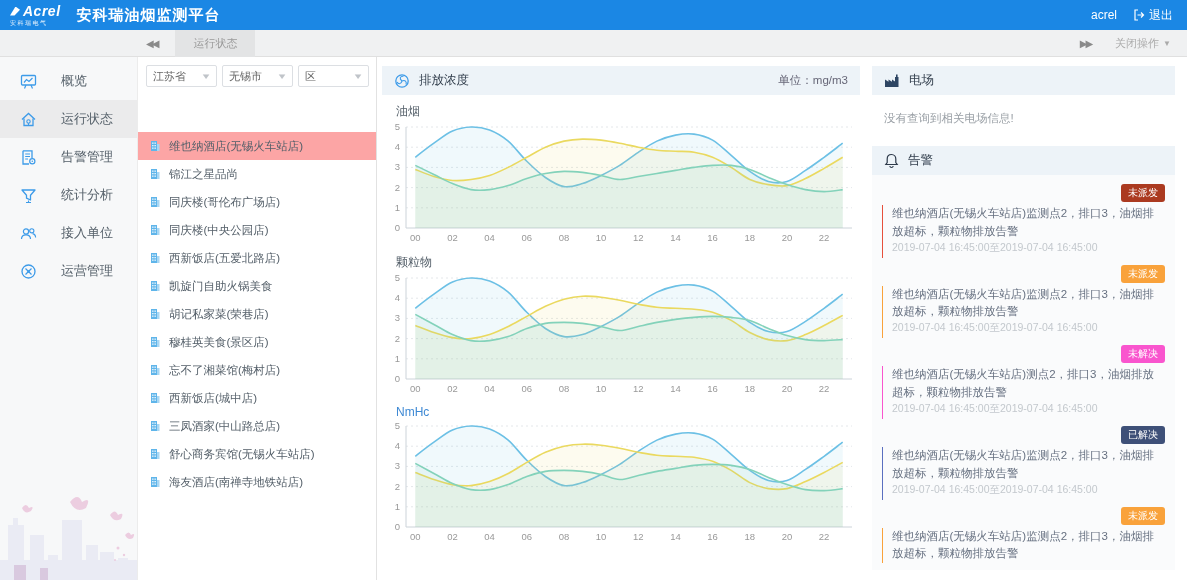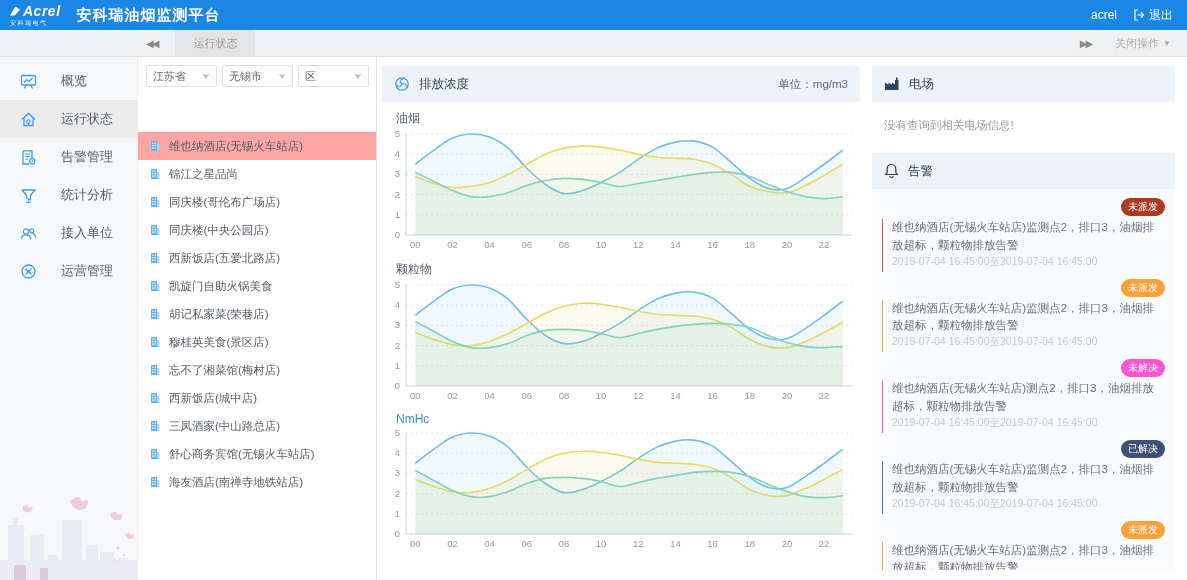--- a/index.html
+++ b/index.html
@@ -34,32 +34,32 @@
   .sidebar-deco { position:absolute; bottom:0; left:0; pointer-events:none; }
 
   .store-panel { width:240px; flex-shrink:0; background:#fff; border-left:1px solid #ececec; border-right:1px solid #e2e2e2; }
   .filters { display:flex; gap:5px; padding:8px 7px 7px 8px; }
   .filter-select { flex:1; height:22px; border:1px solid #dcdfe3; border-radius:2px; background:#fff; display:flex; align-items:center; justify-content:space-between; padding:0 6px; font-size:11px; color:#666; cursor:pointer; }
   .filter-caret { color:#c0c4c9; font-size:8px; transform:scaleX(1.4); }
   .store-item { height:28px; display:flex; align-items:center; gap:8px; padding-left:11px; font-size:11.5px; color:#55606a; cursor:pointer; }
   .store-item.selected { background:#fca5a5;margin-top:38px; }
 
   .chart-panel { flex:1; min-width:0; padding:9px 12px 0 5px; }
-  .section-header { height:36px; background:#edf3f8; display:flex; align-items:center; padding:0 12px; font-size:12.5px; color:#333f4d; }
+  .section-header { height:29px; background:#edf3f8; display:flex; align-items:center; padding:0 12px; font-size:12.5px; color:#333f4d; }
   .section-header .hd-icon { margin-right:9px; display:flex; }
   .unit { margin-left:auto; font-size:11.5px; color:#667; }
   .chart-block { margin-top:4px; }
   .chart-block-title { font-size:12px; color:#55606a; margin:8px 0 0 14px; }
 
   .right-panel { width:315px; flex-shrink:0; padding:9px 12px 0 0; display:flex; flex-direction:column; }
   .field-empty { font-size:11.5px; color:#9aa0a6; padding:16px 12px 20px; }
   .alarm-section { flex:1; min-height:0; display:flex; flex-direction:column; }
   .alarm-list { flex:1; background:#fafbfc; margin-bottom:10px; padding:2px 10px 10px; overflow:hidden; }
   .alarm-item { padding-top:7px; display:flex; flex-direction:column; }
-  .alarm-badge { align-self:flex-end; font-size:10px; color:#fff; padding:2px 7px; border-radius:9px; margin-bottom:3px; }
+  .alarm-badge { align-self:flex-end; font-size:10px; color:#fff; padding:2px 7px; border-radius:3px; margin-bottom:3px; }
   .alarm-body { border-left:1px solid #14532d; padding-left:9px; }
   .alarm-msg { font-size:11.5px; color:#667080; line-height:1.55; }
   .alarm-time { font-size:10.5px; color:#c3c8cd; padding-bottom:3px; }
 </style>
 </head>
 <body>
 
 <div class="app-header">
   <div class="logo">
     <div class="logo-row">

